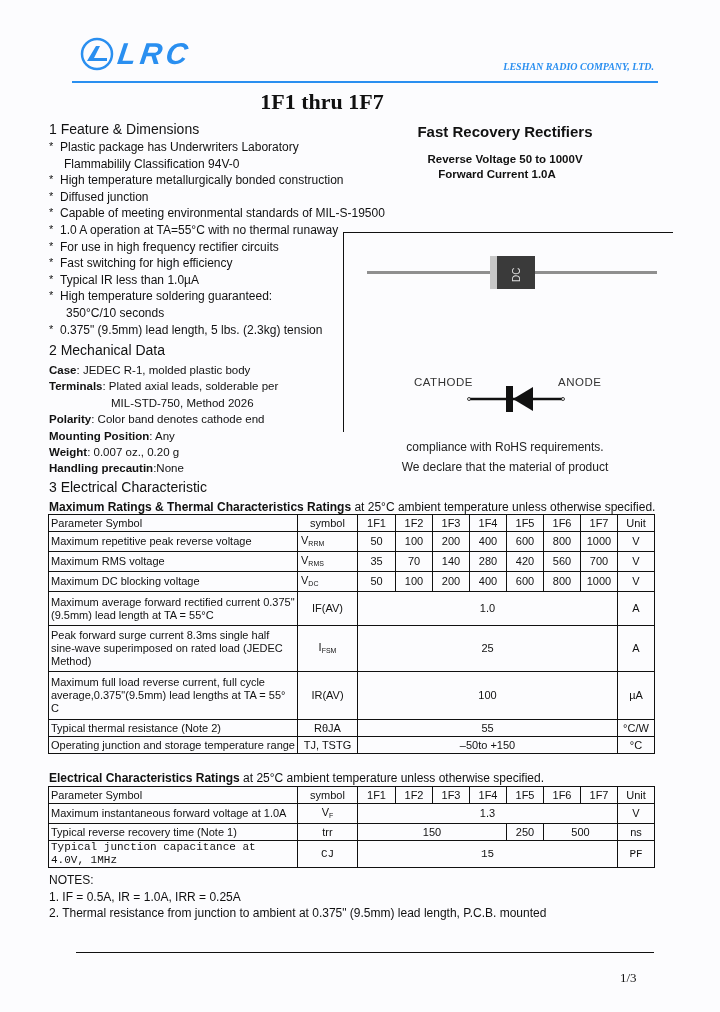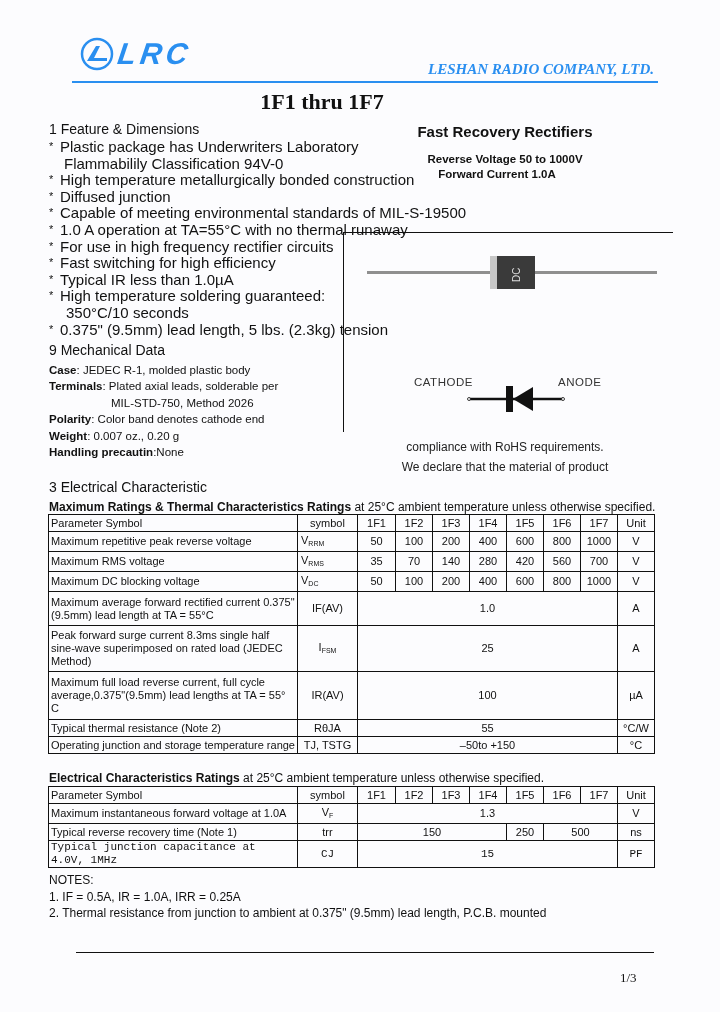--- a/index.html
+++ b/index.html
@@ -4,28 +4,28 @@
 <style>
   * { box-sizing: border-box; margin: 0; padding: 0; }
   html, body { width: 720px; height: 1012px; background: #fcfcfe; overflow: hidden; }
   body { position: relative; font-family: "Liberation Sans", "DejaVu Sans", sans-serif; color: #111; }
   .abs { position: absolute; }
 
   
   .logo { left: 80px; top: 36px; height: 36px; display: flex; align-items: center; gap: 4px; }
   .logo-circle { width: 34px; height: 34px; }
   .logo-text { font-family: "Liberation Sans", sans-serif; font-weight: bold; font-style: italic; font-size: 30px; color: #2a8ff0; letter-spacing: 4px; transform: skewX(-8deg); }
-  .company { right: 66px; top: 61px; font-family: "Liberation Serif", serif; font-weight: bold; font-style: italic; font-size: 15px; color: #2a8ff0; margin-left: 29px; }
+  .company { right: 66px; top: 61px; font-family: "Liberation Serif", serif; font-weight: bold; font-style: italic; font-size: 10px; color: #2a8ff0; margin-left: 29px; }
   .header-rule { left: 72px; top: 81px; width: 586px; height: 2px; background: #2a8ff0; }
   .title { left: 0; width: 720px; text-align: center; top: 89px; font-family: "Liberation Serif", serif; font-weight: bold; font-size: 22px; }
   .title span { display: inline-block; transform: translateX(-38px); }
 
   
   .sec-h { font-weight: normal; font-size: 14px; }
-  .feat { left: 48px; top: 139px; font-size: 15px; line-height: 16.6px; }
+  .feat { left: 48px; top: 139px; font-size: 12px; line-height: 16.6px; }
   .feat li { list-style: none; position: relative; padding-left: 12px; }
   .feat li::before { content: "*"; position: absolute; left: 1px; top: -1px; font-size: 11px; }
   .feat li.cont { padding-left: 16px; }
   .feat li.cont::before { content: ""; }
   .feat li.cont2 { padding-left: 18px; }
   .feat li.cont2::before { content: ""; }
   .mech { left: 49px; top: 362px; font-size: 11.5px; line-height: 16.4px; }
   .mech b { font-weight: bold; }
 
   
@@ -75,26 +75,27 @@
   <li>Capable of meeting environmental standards of MIL-S-19500</li>
   <li>1.0 A operation at TA=55°C with no thermal runaway</li>
   <li>For use in high frequency rectifier circuits</li>
   <li>Fast switching for high efficiency</li>
   <li>Typical IR less than 1.0µA</li>
   <li>High temperature soldering guaranteed:</li>
   <li class="cont2">350°C/10 seconds</li>
   <li>0.375" (9.5mm) lead length, 5 lbs. (2.3kg) tension</li>
 </ul>
 
-<div class="abs sec-h" style="left:49px; top:342px;">9 Mechanical Data</div>
+<div class="abs sec-h" style="left:49px; top:342px;">2 Mechanical Data</div>
 <div class="abs mech">
   <div><b>Case</b><span>:  JEDEC R-1, molded plastic body</span></div>
   <div><b>Terminals</b><span>: Plated axial leads, solderable per</span></div>
   <div style="padding-left:62px;">MIL-STD-750, Method 2026</div>
   <div><b>Polarity</b><span>: Color band denotes cathode end</span></div>
+  <div><b>Mounting Position</b><span>: Any</span></div>
   <div><b>Weight</b><span>: 0.007 oz., 0.20 g</span></div>
   <div><b>Handling precautin</b><span>:None</span></div>
 </div>
 <div class="abs sec-h" style="left:49px; top:479px;">3 Electrical Characteristic</div>
 
 <div class="abs frr">Fast Recovery Rectifiers</div>
 <div class="abs rv">
   <div>Reverse Voltage 50 to 1000V</div>
   <div style="transform:translateX(-8px);">Forward Current 1.0A</div>
 </div>

